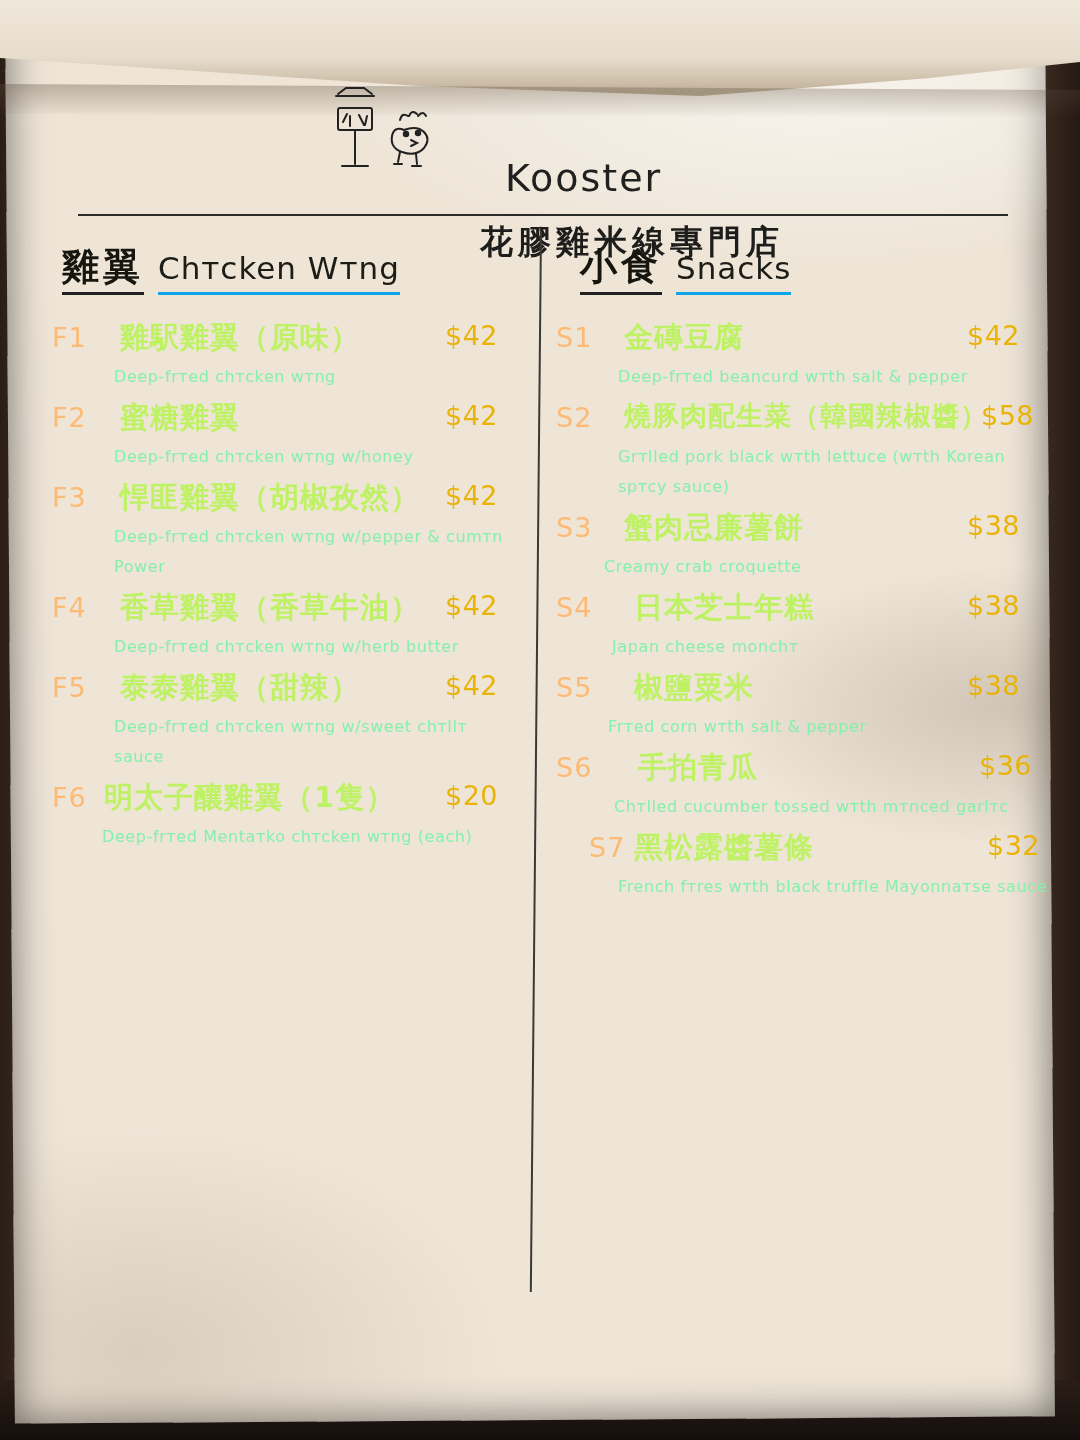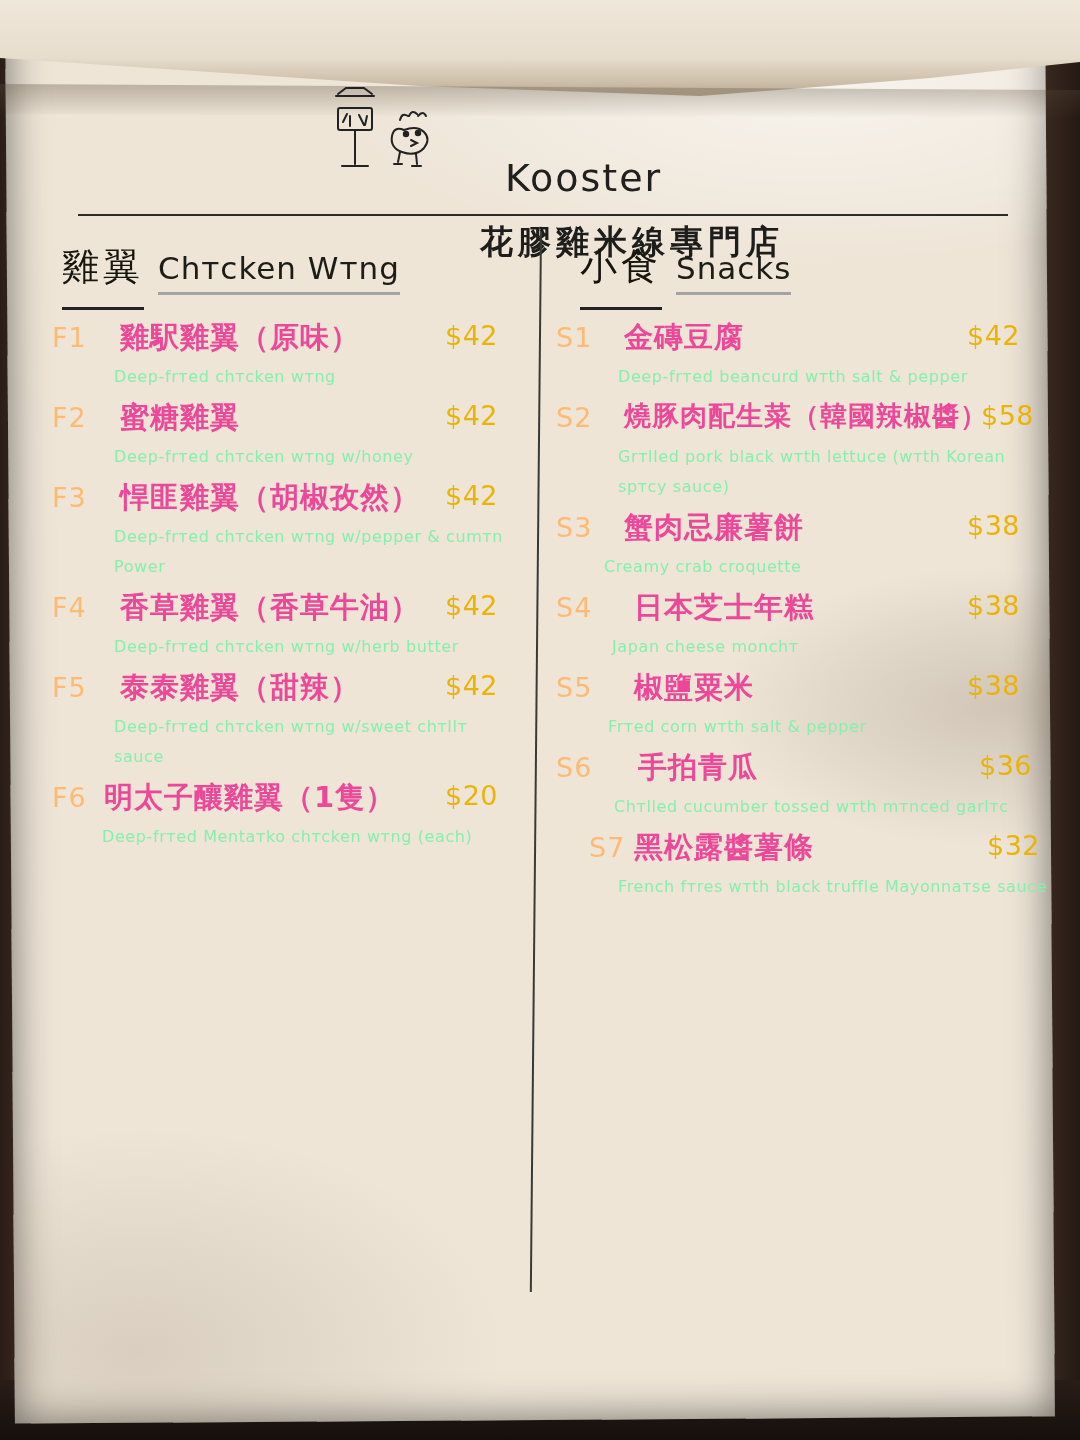--- a/index.html
+++ b/index.html
@@ -92,40 +92,40 @@
   .divider {
     position: absolute; left: 540px; top: 232px; width: 2px; height: 1060px;
     background: #3a3a35;
     transform: rotate(0.55deg);
     transform-origin: top center;
   }
 
   
   .sec { position: absolute; }
   .sec-title-cn {
-    font-size: 37px; font-weight: 400; letter-spacing: 4px; color: #16160f;
-    border-bottom: 3px solid #222; padding-bottom: 15px; display: inline-block;
+    font-size: 37px; font-weight: 700; letter-spacing: 4px; color: #16160f;
+    border-bottom: 3px solid #222; padding-bottom: 0; display: inline-block;
   }
   .sec-title-en {
     font-size: 31px; letter-spacing: 1px; color: #1d1d18;
-    border-bottom: 3px solid #a3a3a3; padding-bottom: 6px; display: inline-block;
+    border-bottom: 3px solid #0ea5e9; padding-bottom: 6px; display: inline-block;
     margin-left: 14px;
   }
 
   
   .col { position: absolute; }
   .item { position: relative; margin-bottom: 6px; }
   .row { position: relative; display: block; height: 44px; }
   .code {
     position: absolute; left: 0; top: 4px;
     font-size: 27px; letter-spacing: 1px; color: #fdba74;
   }
   .name {
     position: absolute; top: 0;
-    font-size: 29px; font-weight: 600; letter-spacing: 1px; color: #ec4899;
+    font-size: 29px; font-weight: 600; letter-spacing: 1px; color: #bef264;
   }
   .price {
     position: absolute; top: 2px;
     font-size: 27px; color: #eab308; letter-spacing: 0.5px;
   }
   .desc {
     font-size: 16px; line-height: 30px; color: #86efac; letter-spacing: 0.6px;
   }
 
   

